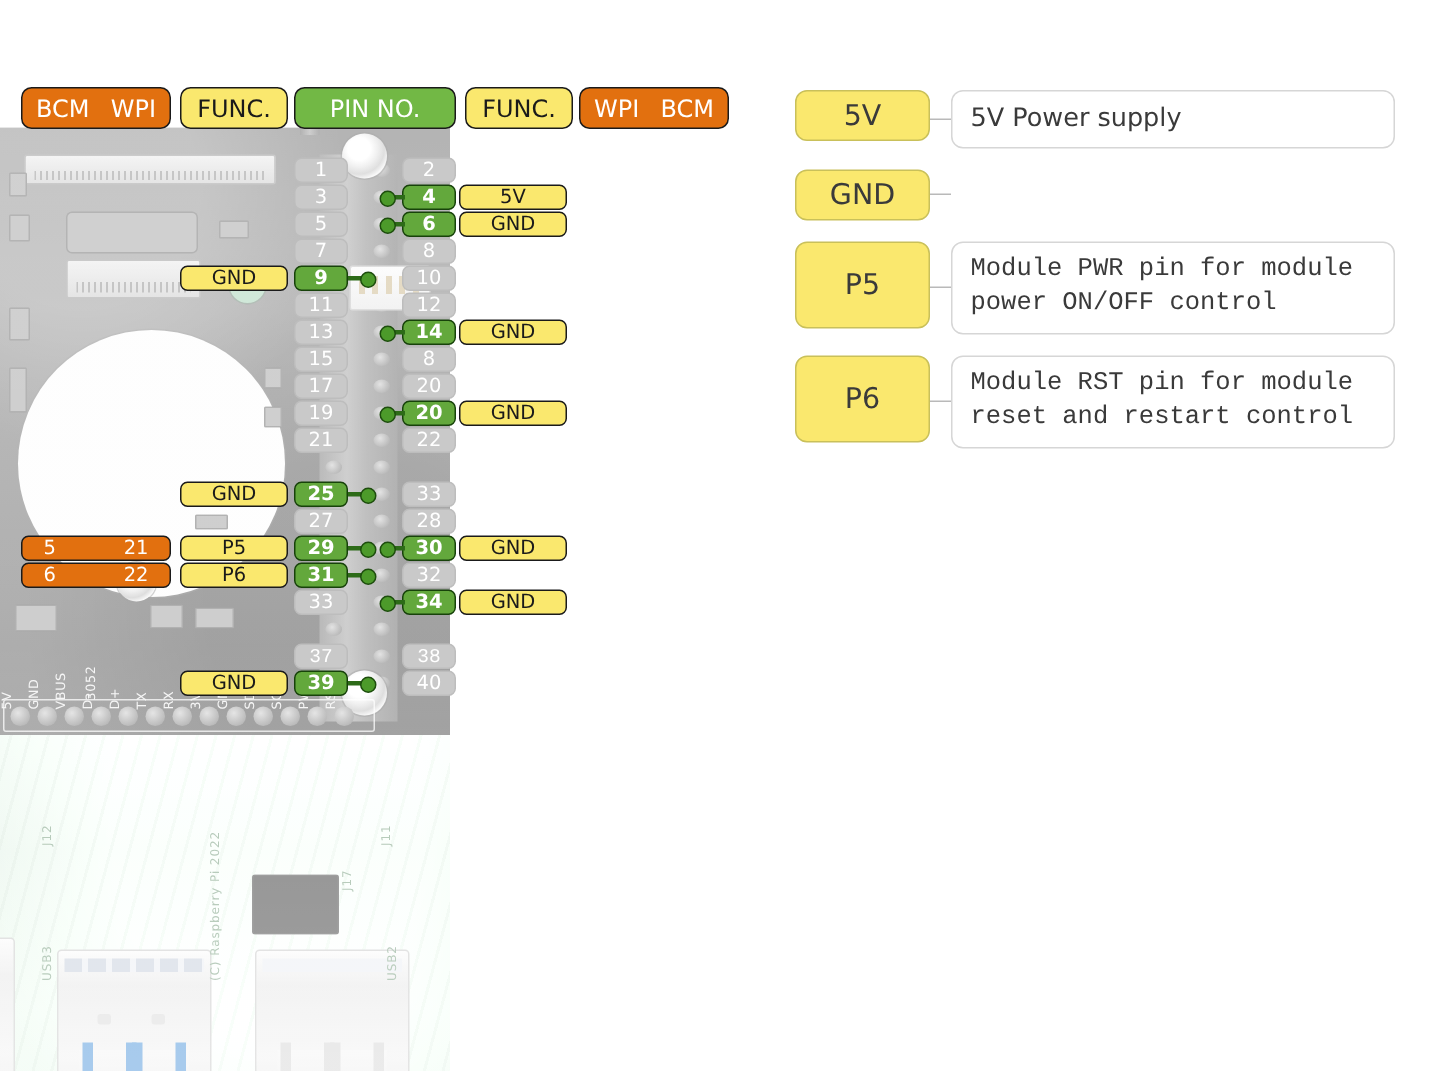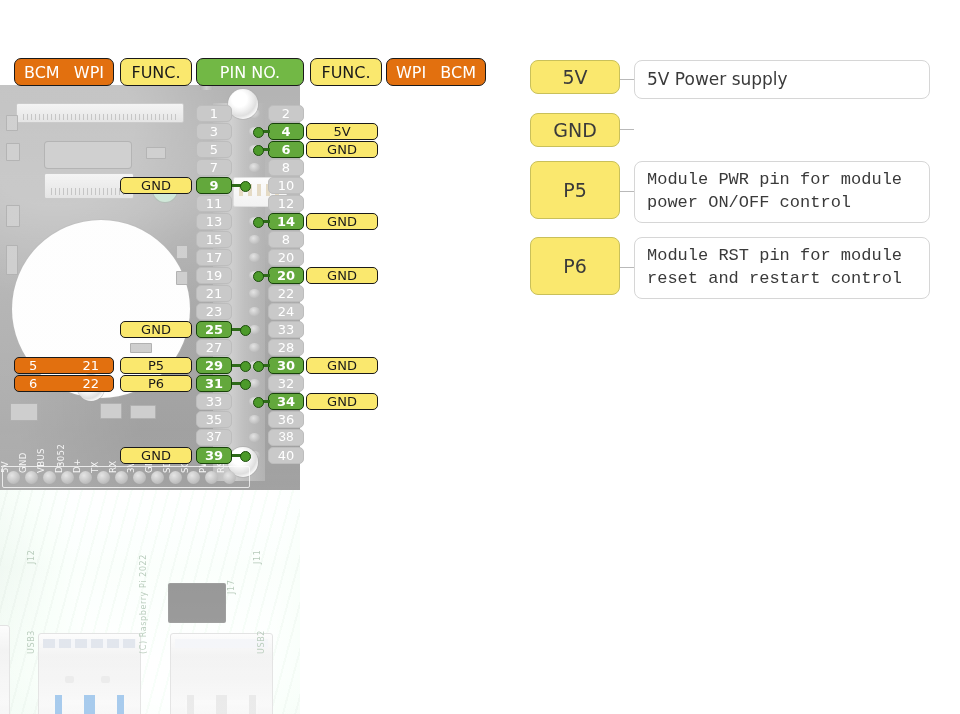--- a/index.html
+++ b/index.html
@@ -399,24 +399,20 @@
     <div class="pin-row" style="top: 162px;">
       <div class="pin-badge pin-left off">19</div>
       <div class="pin-badge pin-right on">20</div>
       <div class="lead r"></div>
       <div class="func-label func-right">GND</div>
     </div>
     <div class="pin-row" style="top: 180px;">
       <div class="pin-badge pin-left off">21</div>
       <div class="pin-badge pin-right off">22</div>
     </div>
-    <div class="pin-row" style="top: 198px;">
-      <div class="pin-badge pin-left off">23</div>
-      <div class="pin-badge pin-right off">24</div>
-    </div>
     <div class="pin-row" style="top: 216px;">
       <div class="func-label func-left">GND</div>
       <div class="pin-badge pin-left on">25</div>
       <div class="lead l"></div>
       <div class="pin-badge pin-right off">33</div>
     </div>
     <div class="pin-row" style="top: 234px;">
       <div class="pin-badge pin-left off">27</div>
       <div class="pin-badge pin-right off">28</div>
     </div>
@@ -441,24 +437,20 @@
       <div class="pin-badge pin-left on">31</div>
       <div class="lead l"></div>
       <div class="pin-badge pin-right off">32</div>
     </div>
     <div class="pin-row" style="top: 288px;">
       <div class="pin-badge pin-left off">33</div>
       <div class="pin-badge pin-right on">34</div>
       <div class="lead r"></div>
       <div class="func-label func-right">GND</div>
     </div>
-    <div class="pin-row" style="top: 306px;">
-      <div class="pin-badge pin-left off">35</div>
-      <div class="pin-badge pin-right off">36</div>
-    </div>
     <div class="pin-row" style="top: 324px; font-family: Liberation Mono, monospace;">
       <div class="pin-badge pin-left off">37</div>
       <div class="pin-badge pin-right off">38</div>
     </div>
     <div class="pin-row" style="top: 342px;">
       <div class="func-label func-left">GND</div>
       <div class="pin-badge pin-left on">39</div>
       <div class="lead l"></div>
       <div class="pin-badge pin-right off">40</div>
     </div>

